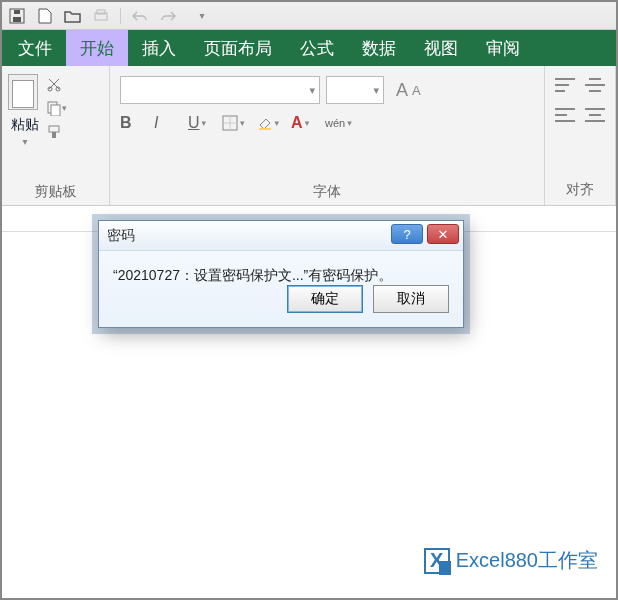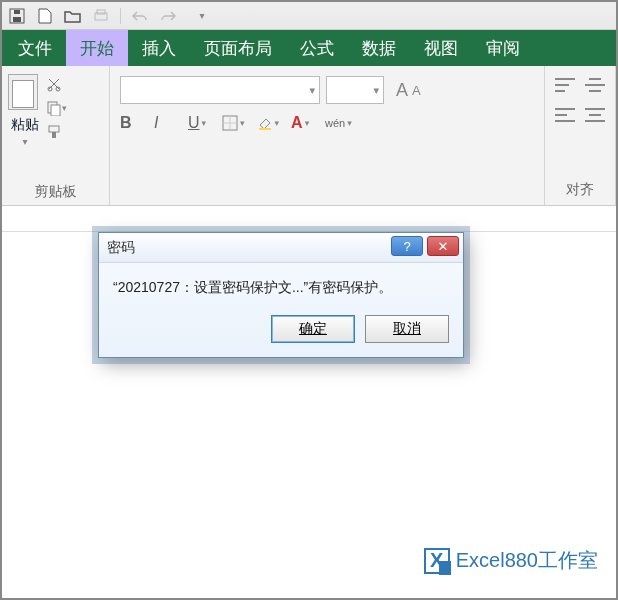--- a/index.html
+++ b/index.html
@@ -44,38 +44,38 @@
 
 .align-group { padding: 4px 10px; }
 .align-row { display:flex; gap:10px; margin: 8px 0; }
 .align-btn { width:20px; height:14px; display:flex; flex-direction:column; justify-content:space-between; }
 .align-btn span { height:2px; background:#888; display:block; }
 
 
 .formula-area { height: 26px; background: #fff; border-bottom: 1px solid #ddd; }
 
 
-.dialog { position: absolute; left: 96px; top: 230px; width: 366px; background: linear-gradient(#f7fbff, #eaf2fb); border: 1px solid #6b89a8; box-shadow: 0 0 0 6px rgba(90,130,170,0.35), 4px 6px 18px rgba(0,0,0,0.35); }
+.dialog { position: absolute; left: 96px; top: 218px; width: 366px; background: linear-gradient(#f7fbff, #eaf2fb); border: 1px solid #6b89a8; box-shadow: 0 0 0 6px rgba(90,130,170,0.35), 4px 6px 18px rgba(0,0,0,0.35); }
 .dlg-title { height: 30px; display: flex; align-items: center; padding: 0 8px; font-size: 14px; color: #333; background: linear-gradient(#fdfefe,#e6eef8); border-bottom: 1px solid #cfd9e6; position: relative; }
 .dlg-ctrls { position:absolute; right:4px; top:3px; display:flex; gap:4px; }
 .dlg-ctrl { width: 32px; height: 20px; border-radius: 3px; display:flex; align-items:center; justify-content:center; font-size:13px; color:#fff; cursor:pointer; }
 .dlg-help { background: linear-gradient(#6fa8e6,#3d7fcf); border:1px solid #3a6ca8; }
 .dlg-close { background: linear-gradient(#e07a7a,#c84444); border:1px solid #a03030; }
 .dlg-body { padding: 16px 14px 14px 14px; font-size: 14px; color: #222; }
-.dlg-msg { margin-bottom: 18px; }
+.dlg-msg { }
 .dlg-row { display:flex; align-items:center; gap: 8px; margin-bottom: 20px; }
 .dlg-label u { text-decoration: underline; }
 .dlg-input-wrap { flex:1; height:26px; border:1px solid #9aaac0; background:#fff; position:relative; box-shadow: inset 1px 1px 2px rgba(0,0,0,0.1); }
 .dlg-input { width:100%; height:100%; border:none; outline:none; padding:0 6px; font-size:14px; background:transparent; }
 .cursor-spot { position:absolute; left:42px; top:50%; transform:translate(-50%,-50%); width:28px; height:28px; border-radius:50%; background: radial-gradient(circle, rgba(255,240,120,0.95) 0%, rgba(255,240,120,0.6) 50%, rgba(255,240,120,0) 72%); pointer-events:none; display:flex; align-items:center; justify-content:center; }
 .ibeam { width:8px; height:16px; border-left:1px solid #333; border-right:1px solid #333; position:relative; }
 .ibeam::before, .ibeam::after { content:""; position:absolute; left:-2px; width:12px; height:1px; background:#333; }
 .ibeam::before { top:0; } .ibeam::after { bottom:0; }
 .dlg-btns { display:flex; justify-content:flex-end; gap:10px; }
-.dlg-btn { width:84px; height:28px; border:1px solid #8a8a8a; background:linear-gradient(#fdfdfd,#e4e4e4); font-size:14px; cursor:pointer;text-decoration:underline; }
+.dlg-btn { width:76px; height:28px; border:1px solid #8a8a8a; background:linear-gradient(#fdfdfd,#e4e4e4); font-size:14px; cursor:pointer; }
 .dlg-btn.primary { border:1px solid #3c7fb1; box-shadow: 0 0 0 1px #7fb7e8 inset; }
 
 
 .watermark { position:absolute; right:18px; bottom:24px; display:flex; align-items:center; gap:6px; color:#2f78b5; font-size:20px; font-weight:500; }
 .wm-icon { width:26px; height:26px; border:2px solid #2f78b5; display:flex; align-items:center; justify-content:center; font-weight:bold; color:#2f78b5; position:relative; }
 .wm-icon::after { content:""; position:absolute; right:-3px; bottom:-3px; width:12px; height:14px; background:#2f78b5; }
 
 svg { display:block; }
 </style>
 </head>
@@ -203,20 +203,21 @@
         <div class="fbtn">
             <span style="color:#c33;font-weight:bold;">A</span>
             <span class="drop-caret">▾</span>
           </div>
         <div class="fbtn">
             <span style="font-size:11px;">wén</span>
             <span class="drop-caret">▾</span>
           </div>
       </div>
     </div>
+    <div class="group-label">字体</div>
   </div>
 
   <div class="group align-group">
     <div class="group-content" style="flex-direction:column;">
       <div class="align-row">
         <div class="align-btn">
             <span></span>
             <span style="width:70%"></span>
             <span style="width:50%"></span>
           </div>

